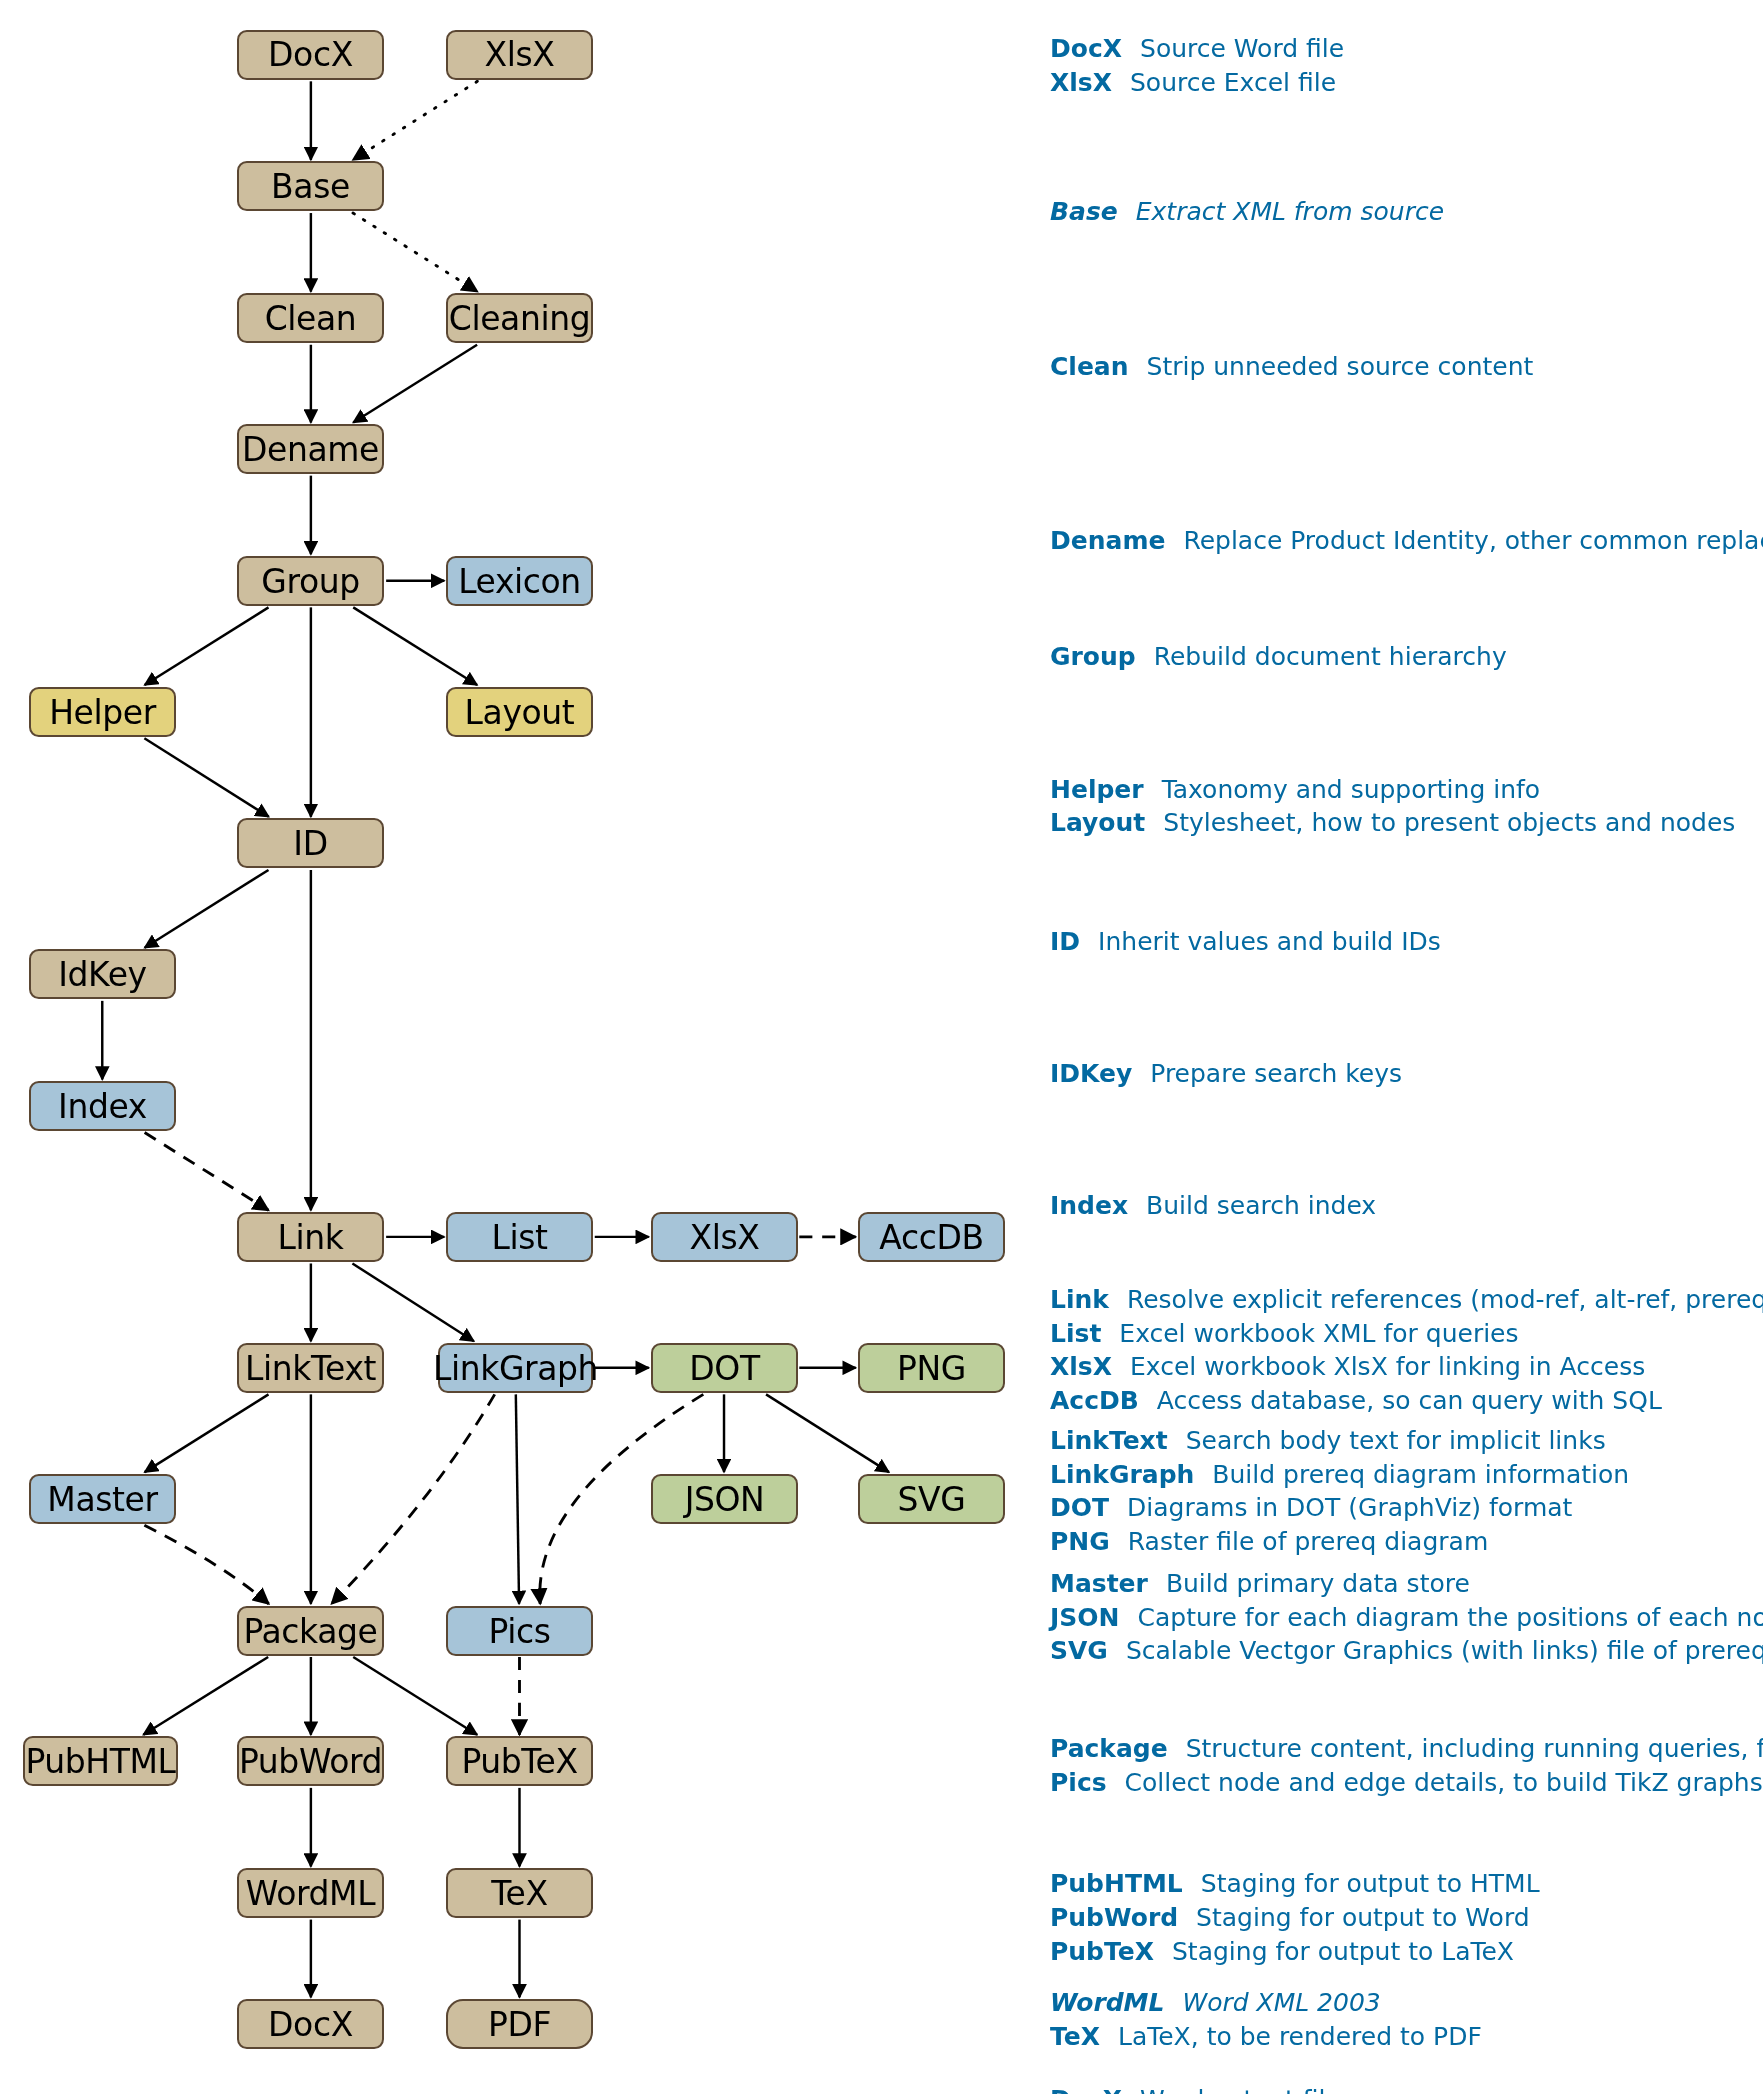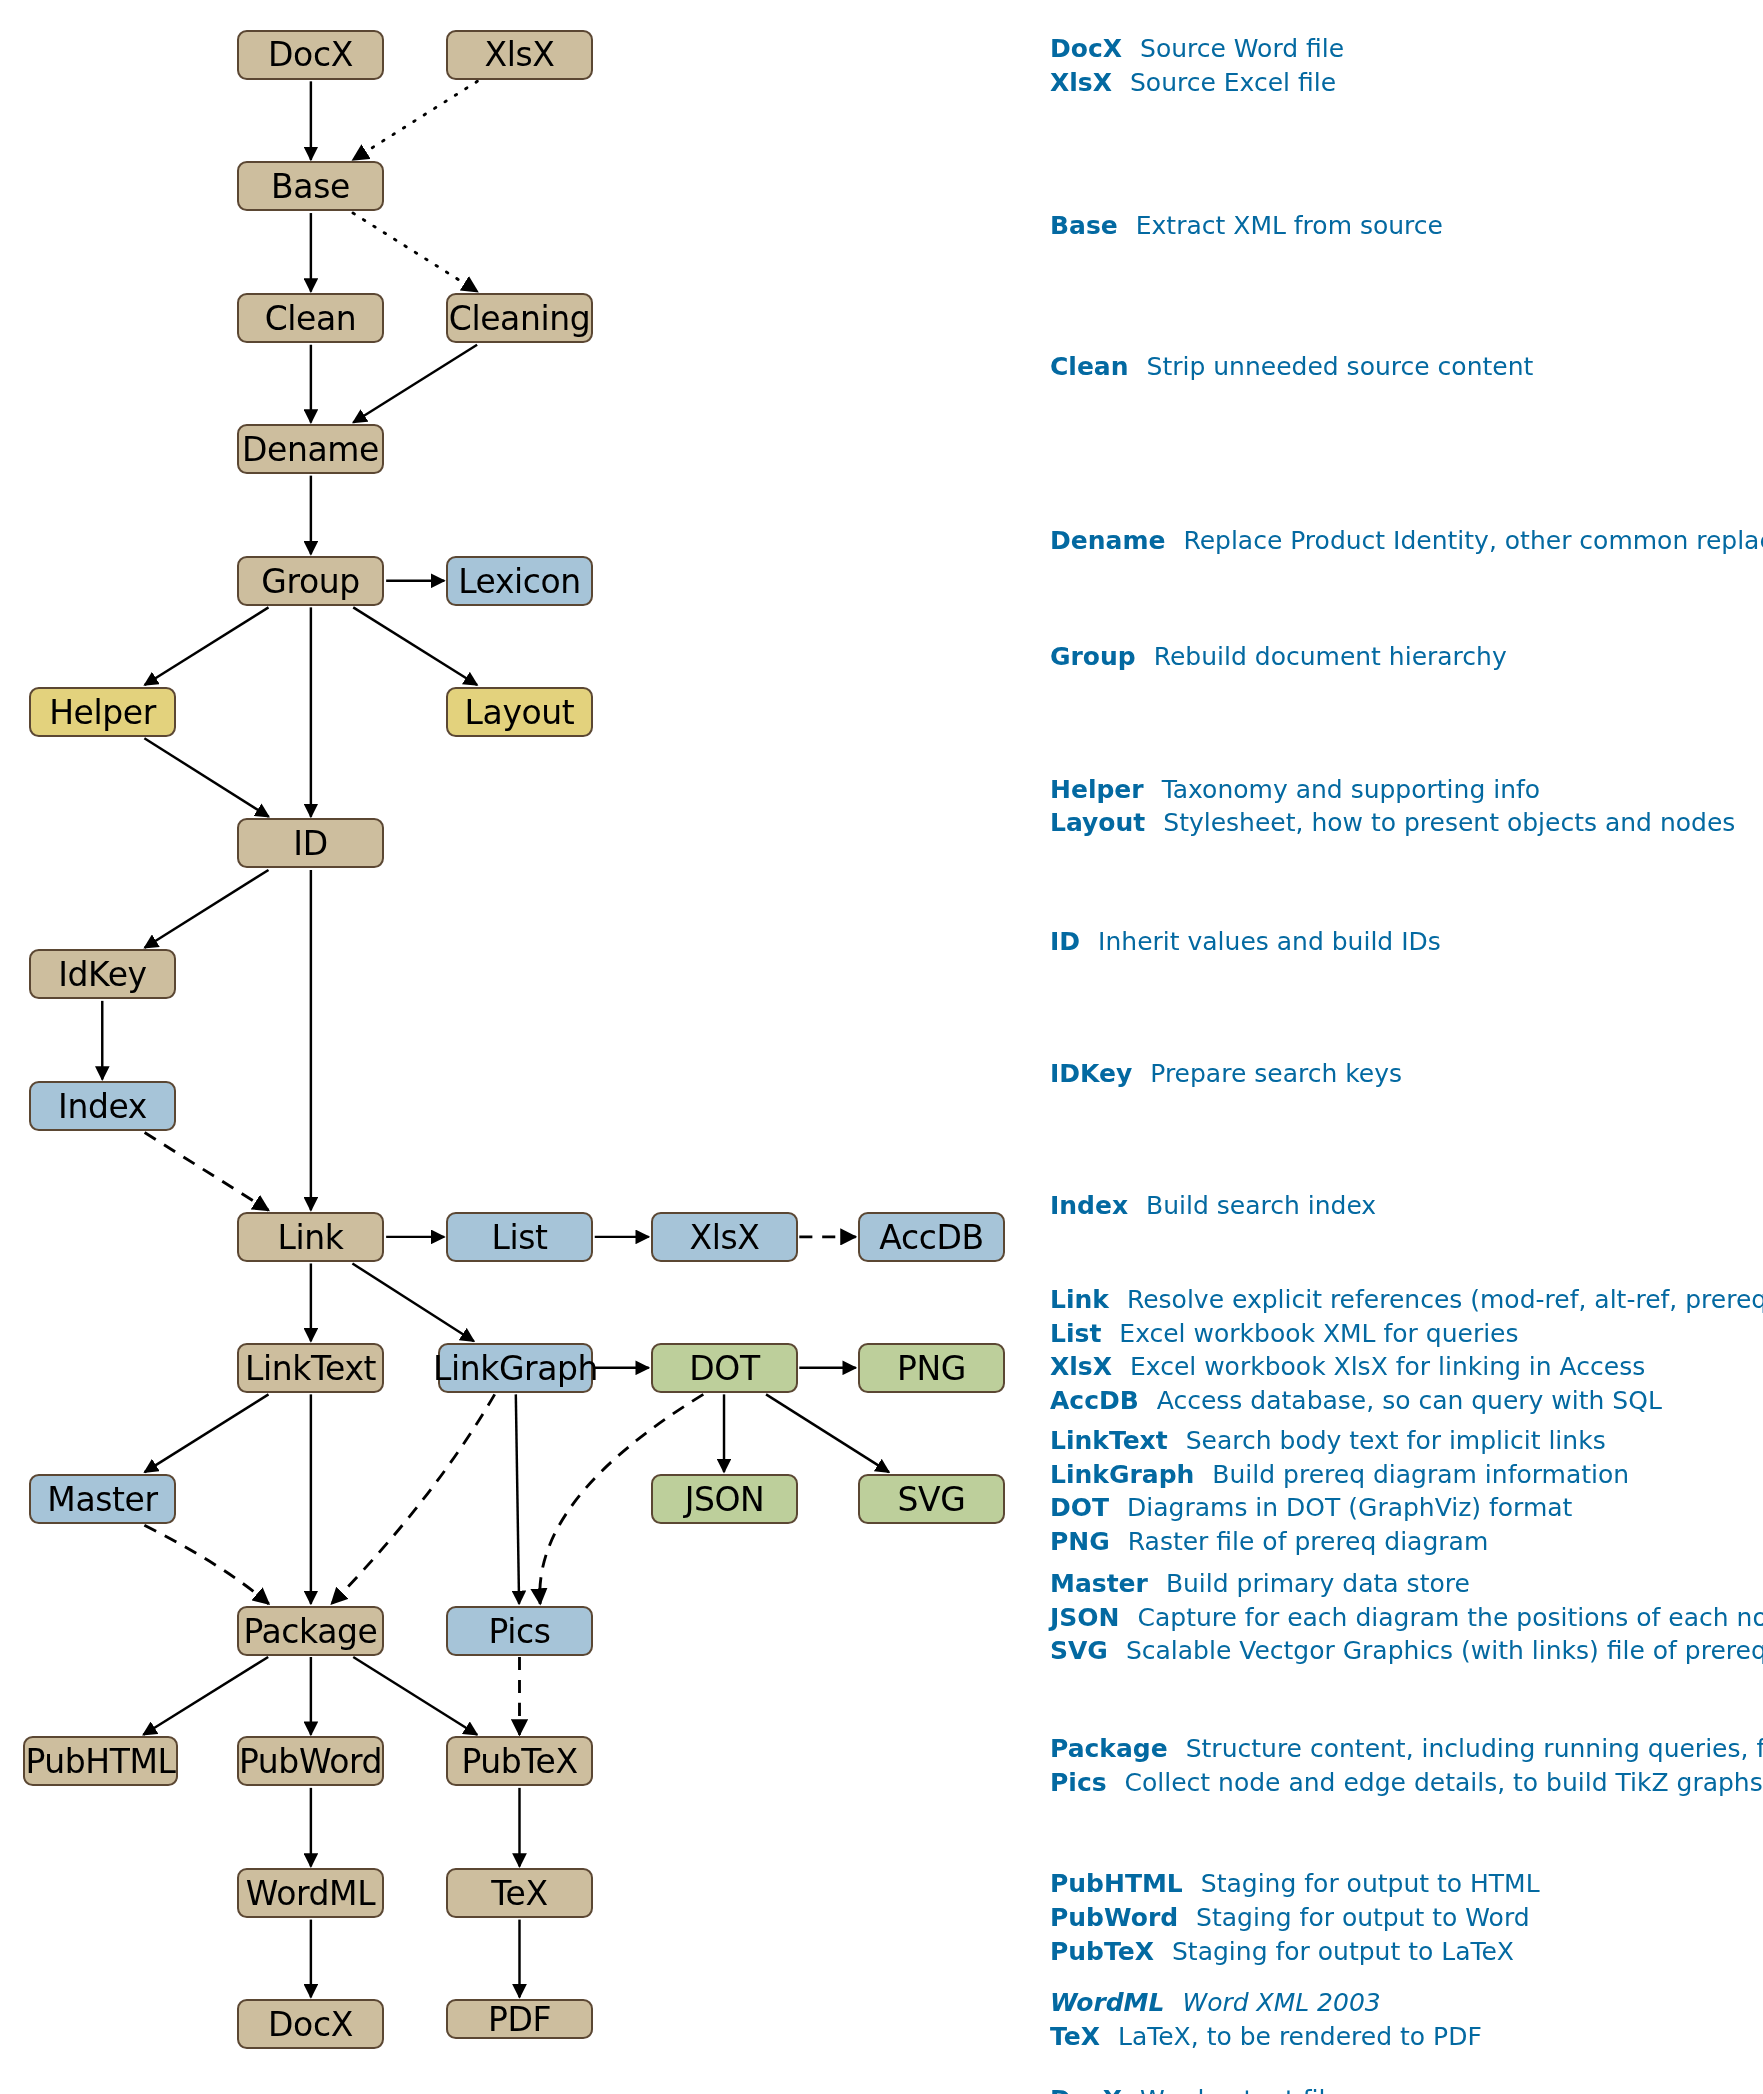--- a/index.html
+++ b/index.html
@@ -143,28 +143,28 @@
       <div class="node green" style="left: 651px; top: 1474px; width: 147px; height: 50px;">JSON</div>
       <div class="node green" style="left: 858px; top: 1474px; width: 147px; height: 50px;">SVG</div>
       <div class="node tan" style="left: 237px; top: 1606px; width: 147px; height: 50px;">Package</div>
       <div class="node blue" style="left: 446px; top: 1606px; width: 147px; height: 50px;">Pics</div>
       <div class="node tan" style="left: 23px; top: 1736px; width: 155px; height: 50px;">PubHTML</div>
       <div class="node tan" style="left: 237px; top: 1736px; width: 147px; height: 50px;">PubWord</div>
       <div class="node tan" style="left: 446px; top: 1736px; width: 147px; height: 50px;">PubTeX</div>
       <div class="node tan" style="left: 237px; top: 1868px; width: 147px; height: 50px;">WordML</div>
       <div class="node tan" style="left: 446px; top: 1868px; width: 147px; height: 50px;">TeX</div>
       <div class="node tan" style="left: 237px; top: 1999px; width: 147px; height: 50px;">DocX</div>
-      <div class="node tan" style="left: 446px; top: 1999px; width: 147px; height: 40px;">PDF</div>
+      <div class="node tan" style="left: 446px; top: 1999px; width: 147px; height: 50px; border-radius: 17px;">PDF</div>
     </div>
 </div>
 
 <div id="legend">
     <div class="leg-row" style="top: 18px;"><span class="leg-term">DocX</span><span style="display: inline-block; width: 18px;"></span><span class="leg-desc">Source Word file</span></div>
     <div class="leg-row" style="top: 52px;"><span class="leg-term">XlsX</span><span style="display: inline-block; width: 18px;"></span><span class="leg-desc">Source Excel file</span></div>
-    <div class="leg-row" style="top: 195px;"><span class="leg-term">Base</span><span style="display: inline-block; width: 18px;"></span><span class="leg-desc">Extract XML from source</span></div>
+    <div class="leg-row" style="top: 181px; font-style: italic;"><span class="leg-term">Base</span><span style="display: inline-block; width: 18px;"></span><span class="leg-desc">Extract XML from source</span></div>
     <div class="leg-row" style="top: 336px;"><span class="leg-term">Clean</span><span style="display: inline-block; width: 18px;"></span><span class="leg-desc">Strip unneeded source content</span></div>
     <div class="leg-row" style="top: 510px;"><span class="leg-term">Dename</span><span style="display: inline-block; width: 18px;"></span><span class="leg-desc">Replace Product Identity, other common replacements</span></div>
     <div class="leg-row" style="top: 626px;"><span class="leg-term">Group</span><span style="display: inline-block; width: 18px;"></span><span class="leg-desc">Rebuild document hierarchy</span></div>
     <div class="leg-row" style="top: 759px;"><span class="leg-term">Helper</span><span style="display: inline-block; width: 18px;"></span><span class="leg-desc">Taxonomy and supporting info</span></div>
     <div class="leg-row" style="top: 792px;"><span class="leg-term">Layout</span><span style="display: inline-block; width: 18px;"></span><span class="leg-desc">Stylesheet, how to present objects and nodes</span></div>
     <div class="leg-row" style="top: 911px;"><span class="leg-term">ID</span><span style="display: inline-block; width: 18px;"></span><span class="leg-desc">Inherit values and build IDs</span></div>
     <div class="leg-row" style="top: 1043px;"><span class="leg-term">IDKey</span><span style="display: inline-block; width: 18px;"></span><span class="leg-desc">Prepare search keys</span></div>
     <div class="leg-row" style="top: 1175px;"><span class="leg-term">Index</span><span style="display: inline-block; width: 18px;"></span><span class="leg-desc">Build search index</span></div>
     <div class="leg-row" style="top: 1269px;"><span class="leg-term">Link</span><span style="display: inline-block; width: 18px;"></span><span class="leg-desc">Resolve explicit references (mod-ref, alt-ref, prereqs)</span></div>
     <div class="leg-row" style="top: 1303px;"><span class="leg-term">List</span><span style="display: inline-block; width: 18px;"></span><span class="leg-desc">Excel workbook XML for queries</span></div>

